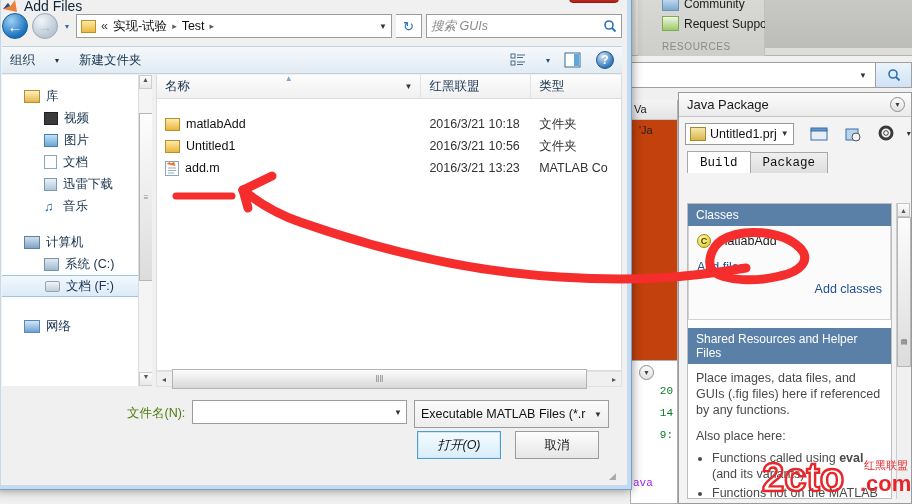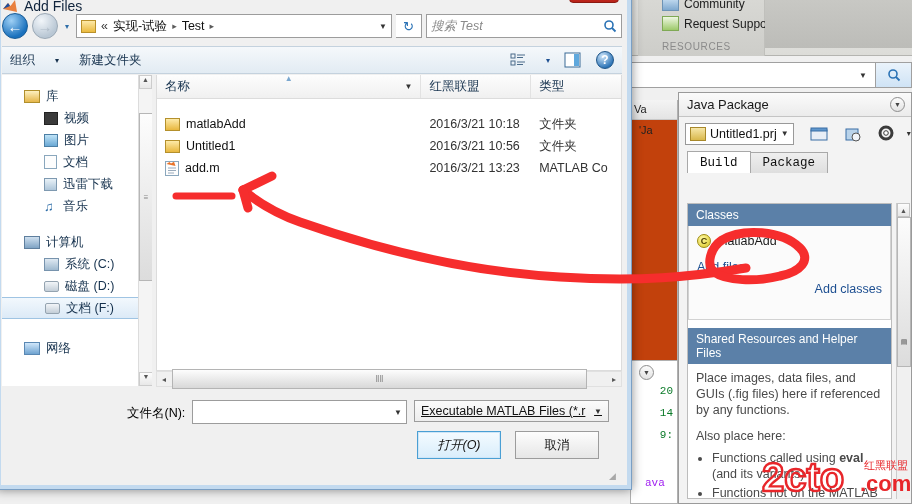--- a/index.html
+++ b/index.html
@@ -65,21 +65,21 @@
   .panel-collapse {
     position:absolute; width:15px; height:15px; border-radius:50%;
     border:1px solid #8d8d8d; background:linear-gradient(#fcfcfc,#e2e2e2);
     display:flex; align-items:center; justify-content:center; font-size:7px; color:#444;
   }
   .cmdwin {
     position:absolute; left:630px; top:360px; width:48px; height:144px;
     background:#fff; border:1px solid #b0b0b0;
   }
   .cw-num { font-family:"Liberation Mono","DejaVu Sans Mono",monospace; font-size:11px; color:#0a7a28; text-align:right; padding-right:4px; }
-  .cw-kw  { font-family:"Liberation Mono","DejaVu Sans Mono",monospace; font-size:11px; color:#a020f0; padding-left:2px;margin-left:12px; }
+  .cw-kw  { font-family:"Liberation Mono","DejaVu Sans Mono",monospace; font-size:11px; color:#a020f0; padding-left:2px; }
 
   
   .jp {
     position:absolute; left:678px; top:92px; width:234px; height:412px;
     background:#f3f3f3; border:1px solid #9a9a9a;
   }
   .jp-title {
     height:24px; background:linear-gradient(#fbfbfb,#ebebeb);
     border-bottom:1px solid #c4c4c4;
     display:flex; align-items:center; justify-content:space-between;
@@ -246,30 +246,30 @@
   }
   .hs-arrow { width:14px; text-align:center; font-size:8px; color:#555; }
   .hs-thumb {
     flex:1; height:20px; margin:0 1px;
     background:linear-gradient(#fdfdfd,#d8d8d8); border:1px solid #b4b4b4;
     display:flex; align-items:center; justify-content:center; font-size:8px; color:#888;
   }
 
   
   .bottom { position:absolute; left:5px; top:398px; width:620px; height:96px; background:#f0f0f0; }
-  .fn-label { position:absolute; left:125px; top:16px; font-size:12.5px; color:#000000; }
+  .fn-label { position:absolute; left:125px; top:16px; font-size:12.5px; color:#4d7c0f; }
   .fn-input {
     position:absolute; left:190px; top:11px; width:215px; height:24px;
     background:#fff; border:1px solid #9c9c9c; display:flex; align-items:center; padding:0 4px;
   }
   .fn-caret { margin-left:auto; font-size:8px; color:#333; }
   .ft-combo {
-    position:absolute; left:412px; top:11px; width:195px; height:22px;
+    position:absolute; left:412px; top:11px; width:195px; height:28px;
     background:linear-gradient(#fbfbfb,#ededed); border:1px solid #9c9c9c;
-    display:flex; align-items:center; padding:0 6px; font-size:12.5px; color:#111;text-decoration:underline;
+    display:flex; align-items:center; padding:0 6px; font-size:12.5px; color:#111;
   }
   .ft-caret { margin-left:auto; font-size:8px; color:#333; }
   .btn {
     position:absolute; top:42px; height:28px; width:84px;
     display:flex; align-items:center; justify-content:center;
     font-size:12.5px; color:#111;
     border:1px solid #9c9c9c; background:linear-gradient(#fdfdfd,#e6e6e6);
   }
   .btn-default {
     border:1px solid #4a9fd4; box-shadow:0 0 0 1px #cfe6f7 inset;
@@ -436,21 +436,21 @@
         <span style="width:15px;height:13px;background:linear-gradient(#fde9a8,#eaba3f);border:1px solid #b9912b;display:inline-block;"></span>
         <span style="color:#333;">«</span>
         <span>实现-试验</span>
         <span class="crumb-sep">▸</span>
         <span>Test</span>
         <span class="crumb-sep">▸</span>
         <span class="crumb-caret">▼</span>
       </span>
       <span class="refresh">↻</span>
       <span class="searchbox">
-        <span class="search-ph">搜索 Test</span>
+        <span class="search-ph">搜索 GUIs</span>
         <svg width="14" height="14" viewBox="0 0 14 14" aria-hidden="true">
             <circle cx="6" cy="6" r="4" fill="none" stroke="#2a72b5" stroke-width="1.6"></circle>
             <line x1="9" y1="9" x2="12.5" y2="12.5" stroke="#2a72b5" stroke-width="1.8"></line>
           </svg>
       </span>
     </div>
 
     <div class="cmdbar">
       <span class="cmd-item">
         <span>组织</span>
@@ -508,24 +508,20 @@
 
       <div style="height:14px;"></div>
       <div class="np-item np-root">
         <span style="width:16px;height:13px;background:linear-gradient(#cfe0ef,#7fa3c4);border:1px solid #5f7f9e;display:inline-block;"></span>
         <span>计算机</span>
       </div>
       <div class="np-item np-child">
         <span style="width:15px;height:13px;background:linear-gradient(#dfe9f2,#9fb9cf);border:1px solid #7793ad;display:inline-block;"></span>
         <span>系统 (C:)</span>
       </div>
-      <div class="np-item np-child">
-        <span style="width:15px;height:11px;background:linear-gradient(#f2f5f8,#c3ced8);border:1px solid #94a3b0;border-radius:2px;display:inline-block;"></span>
-        <span>磁盘 (D:)</span>
-      </div>
       <div class="np-item np-child np-sel" style="margin-left:-2px; padding-left:44px; width:146px;">
         <span style="width:15px;height:11px;background:linear-gradient(#f2f5f8,#c3ced8);border:1px solid #94a3b0;border-radius:2px;display:inline-block;"></span>
         <span>文档 (F:)</span>
       </div>
 
       <div style="height:18px;"></div>
       <div class="np-item np-root">
         <span style="width:16px;height:13px;background:linear-gradient(#cfe6fa,#6fa3d0);border:1px solid #5a88b3;display:inline-block;"></span>
         <span>网络</span>
       </div>

